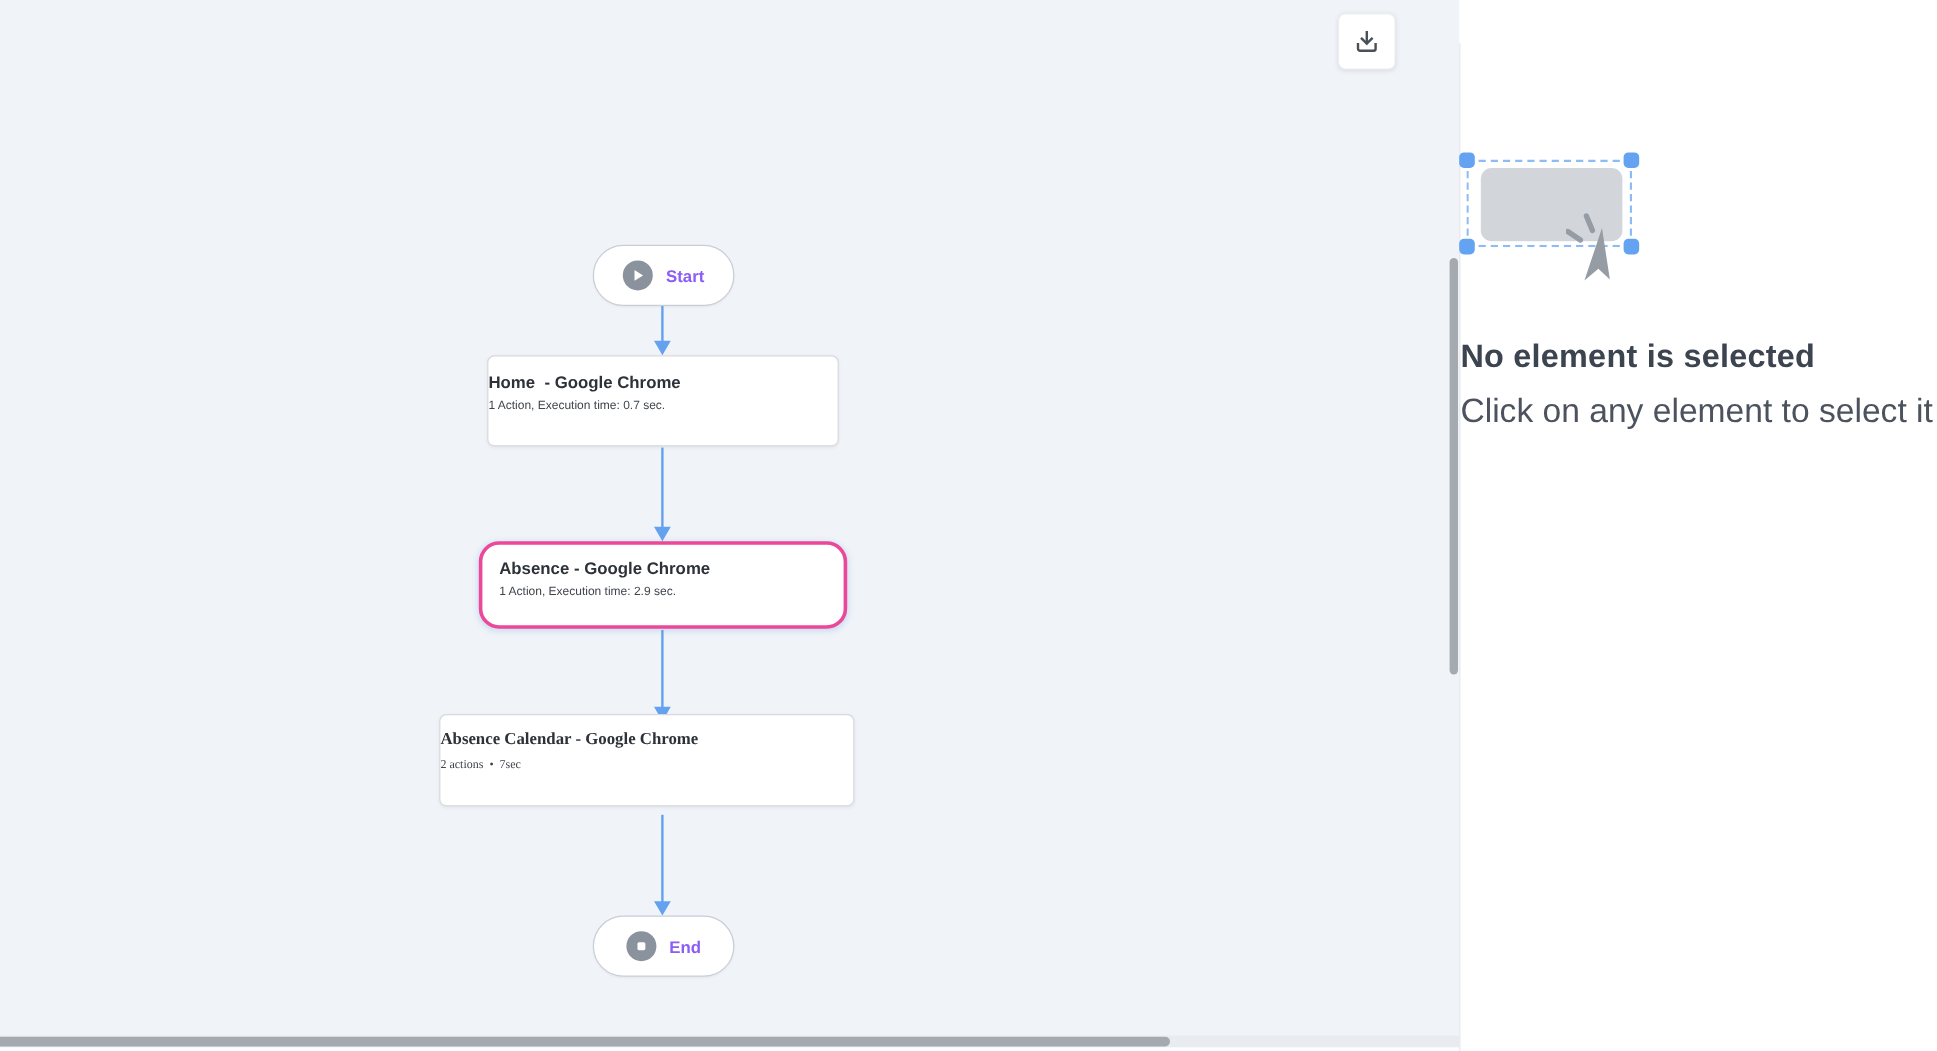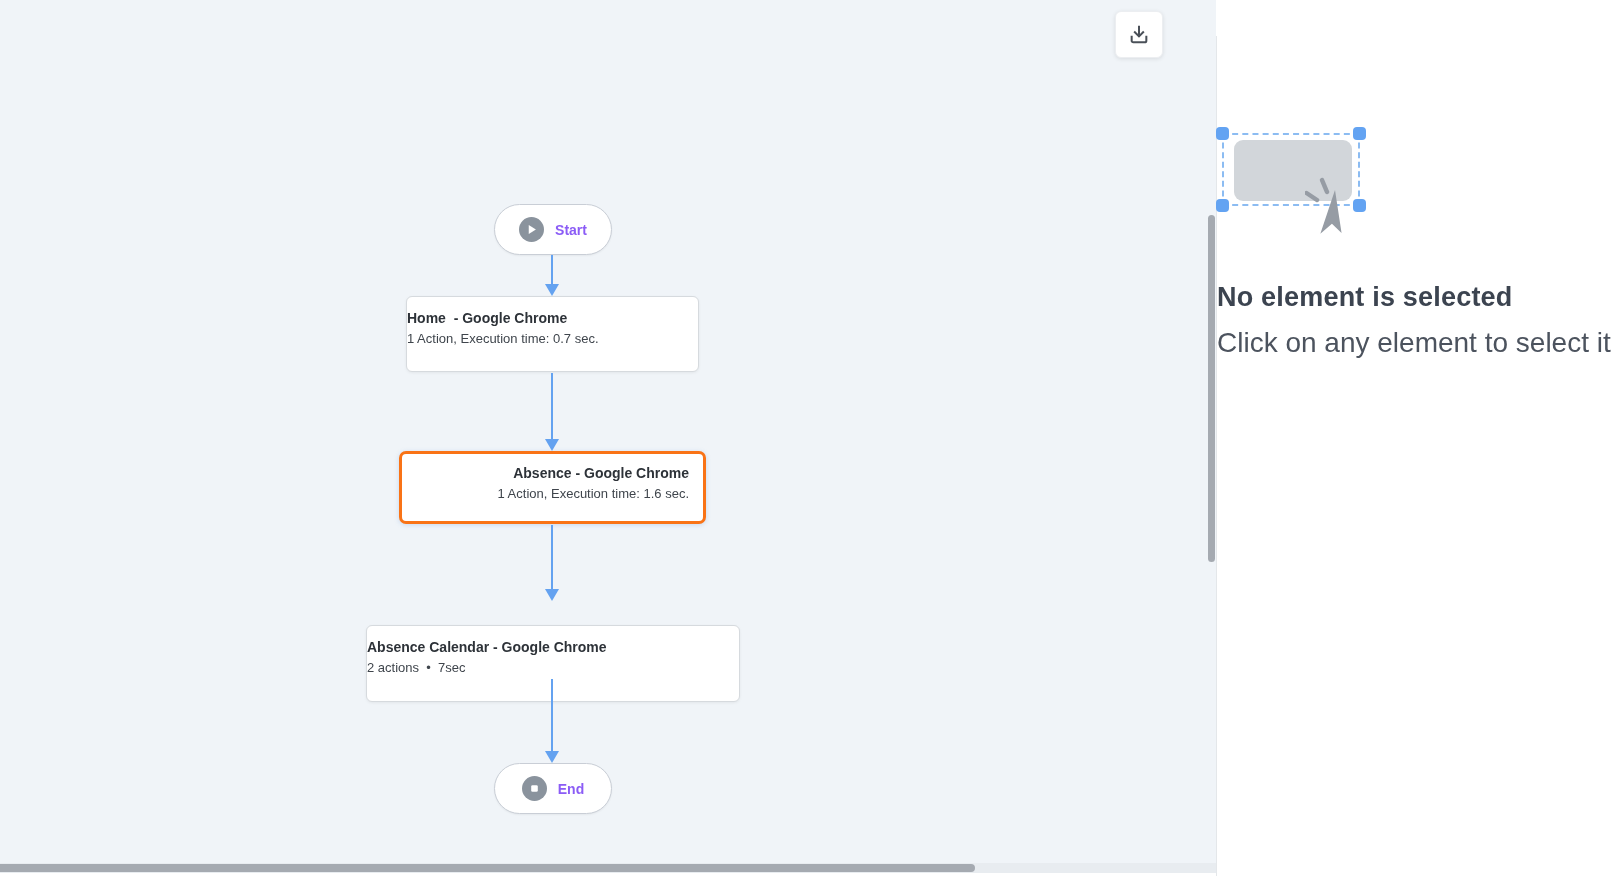--- a/index.html
+++ b/index.html
@@ -16,24 +16,24 @@
   .node { position:absolute; background:#ffffff; }
   .pill { width:118px; height:51px; border:1px solid #c9ced6; border-radius:26px;
     display:flex; align-items:center; justify-content:center; gap:11px;
     box-shadow:0 1px 2px rgba(0,0,0,0.05); }
   .pill-circle { width:25px; height:25px; border-radius:50%; background:#8a939d;
     display:flex; align-items:center; justify-content:center; flex:0 0 auto; }
   .pill-label { font-size:14px; font-weight:bold; color:#8b5cf6; }
 
   .step { border:1px solid #d6dade; border-radius:6px; padding:11px 16px 0 0;
     box-shadow:0 1px 3px rgba(0,0,0,0.06); }
-  .step.selected { border:3px solid #f97316; border-radius:7px; padding:9px 14px 0 14px;
-    box-shadow:0 1px 5px rgba(100,150,220,0.28);text-align:right; }
+  .step.selected { border:3px solid #ec4899; border-radius:17px; padding:9px 14px 0 14px;
+    box-shadow:0 1px 5px rgba(100,150,220,0.28); }
   .step-title { font-size:14px; font-weight:bold; color:#2d3238; white-space:pre; line-height:20px; }
-  .step-sub { font-size:13px; color:#3f454c; white-space:pre; line-height:16px; margin-top:3px; }
+  .step-sub { font-size:10px; color:#3f454c; white-space:pre; line-height:16px; margin-top:3px; }
 
   .arrow { position:absolute; width:14px; }
   .arrow .line { position:absolute; left:6px; top:0; bottom:11px; width:2px; background:#64a2f0; }
   .arrow .head { position:absolute; left:0; bottom:0; width:0; height:0;
     border-left:7px solid transparent; border-right:7px solid transparent; border-top:12px solid #64a2f0; }
 
   
   .vscroll { position:absolute; left:1208px; top:215px; width:7px; height:347px;
     background:#a5aab1; border-radius:4px; }
   .hscroll-track { position:absolute; left:0; top:863px; width:1216px; height:10px; background:rgba(0,0,0,0.03); }
@@ -94,29 +94,29 @@
       <div class="step-sub">1 Action, Execution time: 0.7 sec.</div>
     </div>
 
     <div class="arrow" style="left:545px; top:373px; height:78px;">
       <i class="line"></i>
         <i class="head"></i>
     </div>
 
     <div class="node step selected" style="left:399px; top:451px; width:307px; height:73px;">
       <div class="step-title">Absence - Google Chrome</div>
-      <div class="step-sub">1 Action, Execution time: 1.6 sec.</div>
+      <div class="step-sub">1 Action, Execution time: 2.9 sec.</div>
     </div>
 
     <div class="arrow" style="left:545px; top:525px; height:76px;">
       <i class="line"></i>
         <i class="head"></i>
     </div>
 
-    <div class="node step" style="left:366px; top:625px; width:374px; height:77px;">
+    <div class="node step" style="left:366px; top:595px; width:346px; height:77px;font-family:Liberation Serif, serif;">
       <div class="step-title">Absence Calendar - Google Chrome</div>
       <div class="step-sub">2 actions  •  7sec</div>
     </div>
 
     <div class="arrow" style="left:545px; top:679px; height:84px;">
       <i class="line"></i>
         <i class="head"></i>
     </div>
 
     <div class="node pill" style="left:494px; top:763px;">

